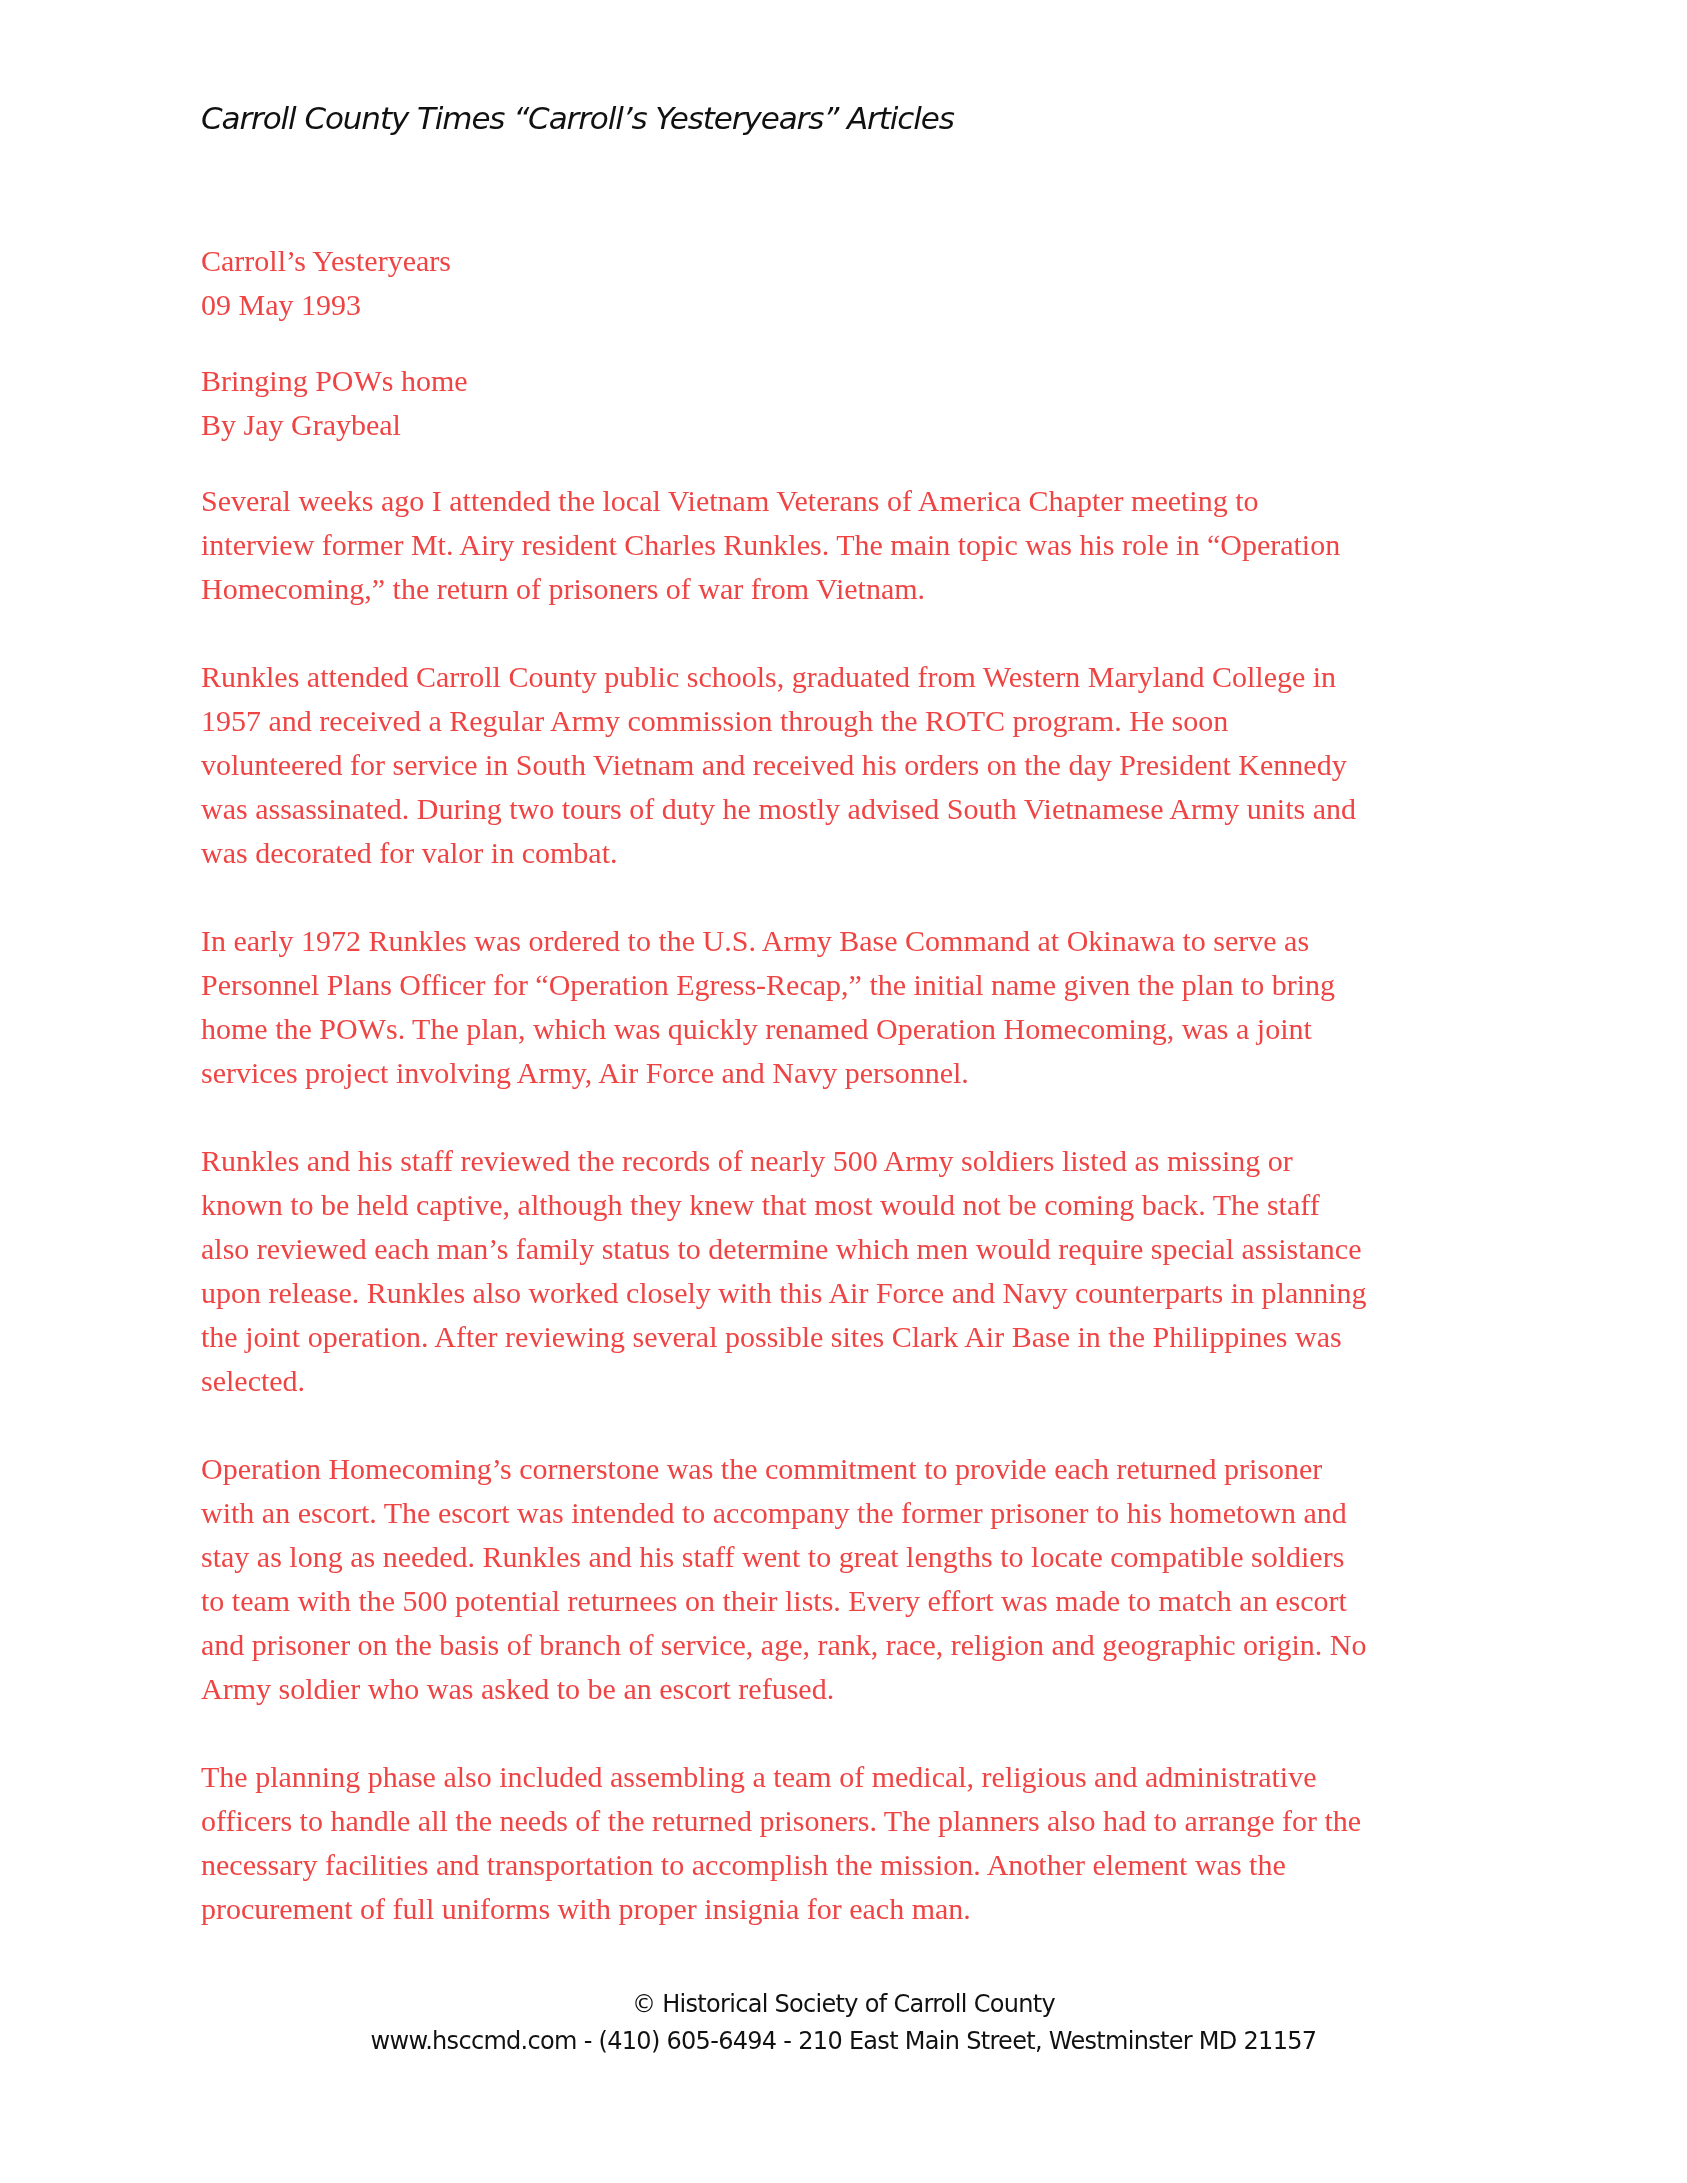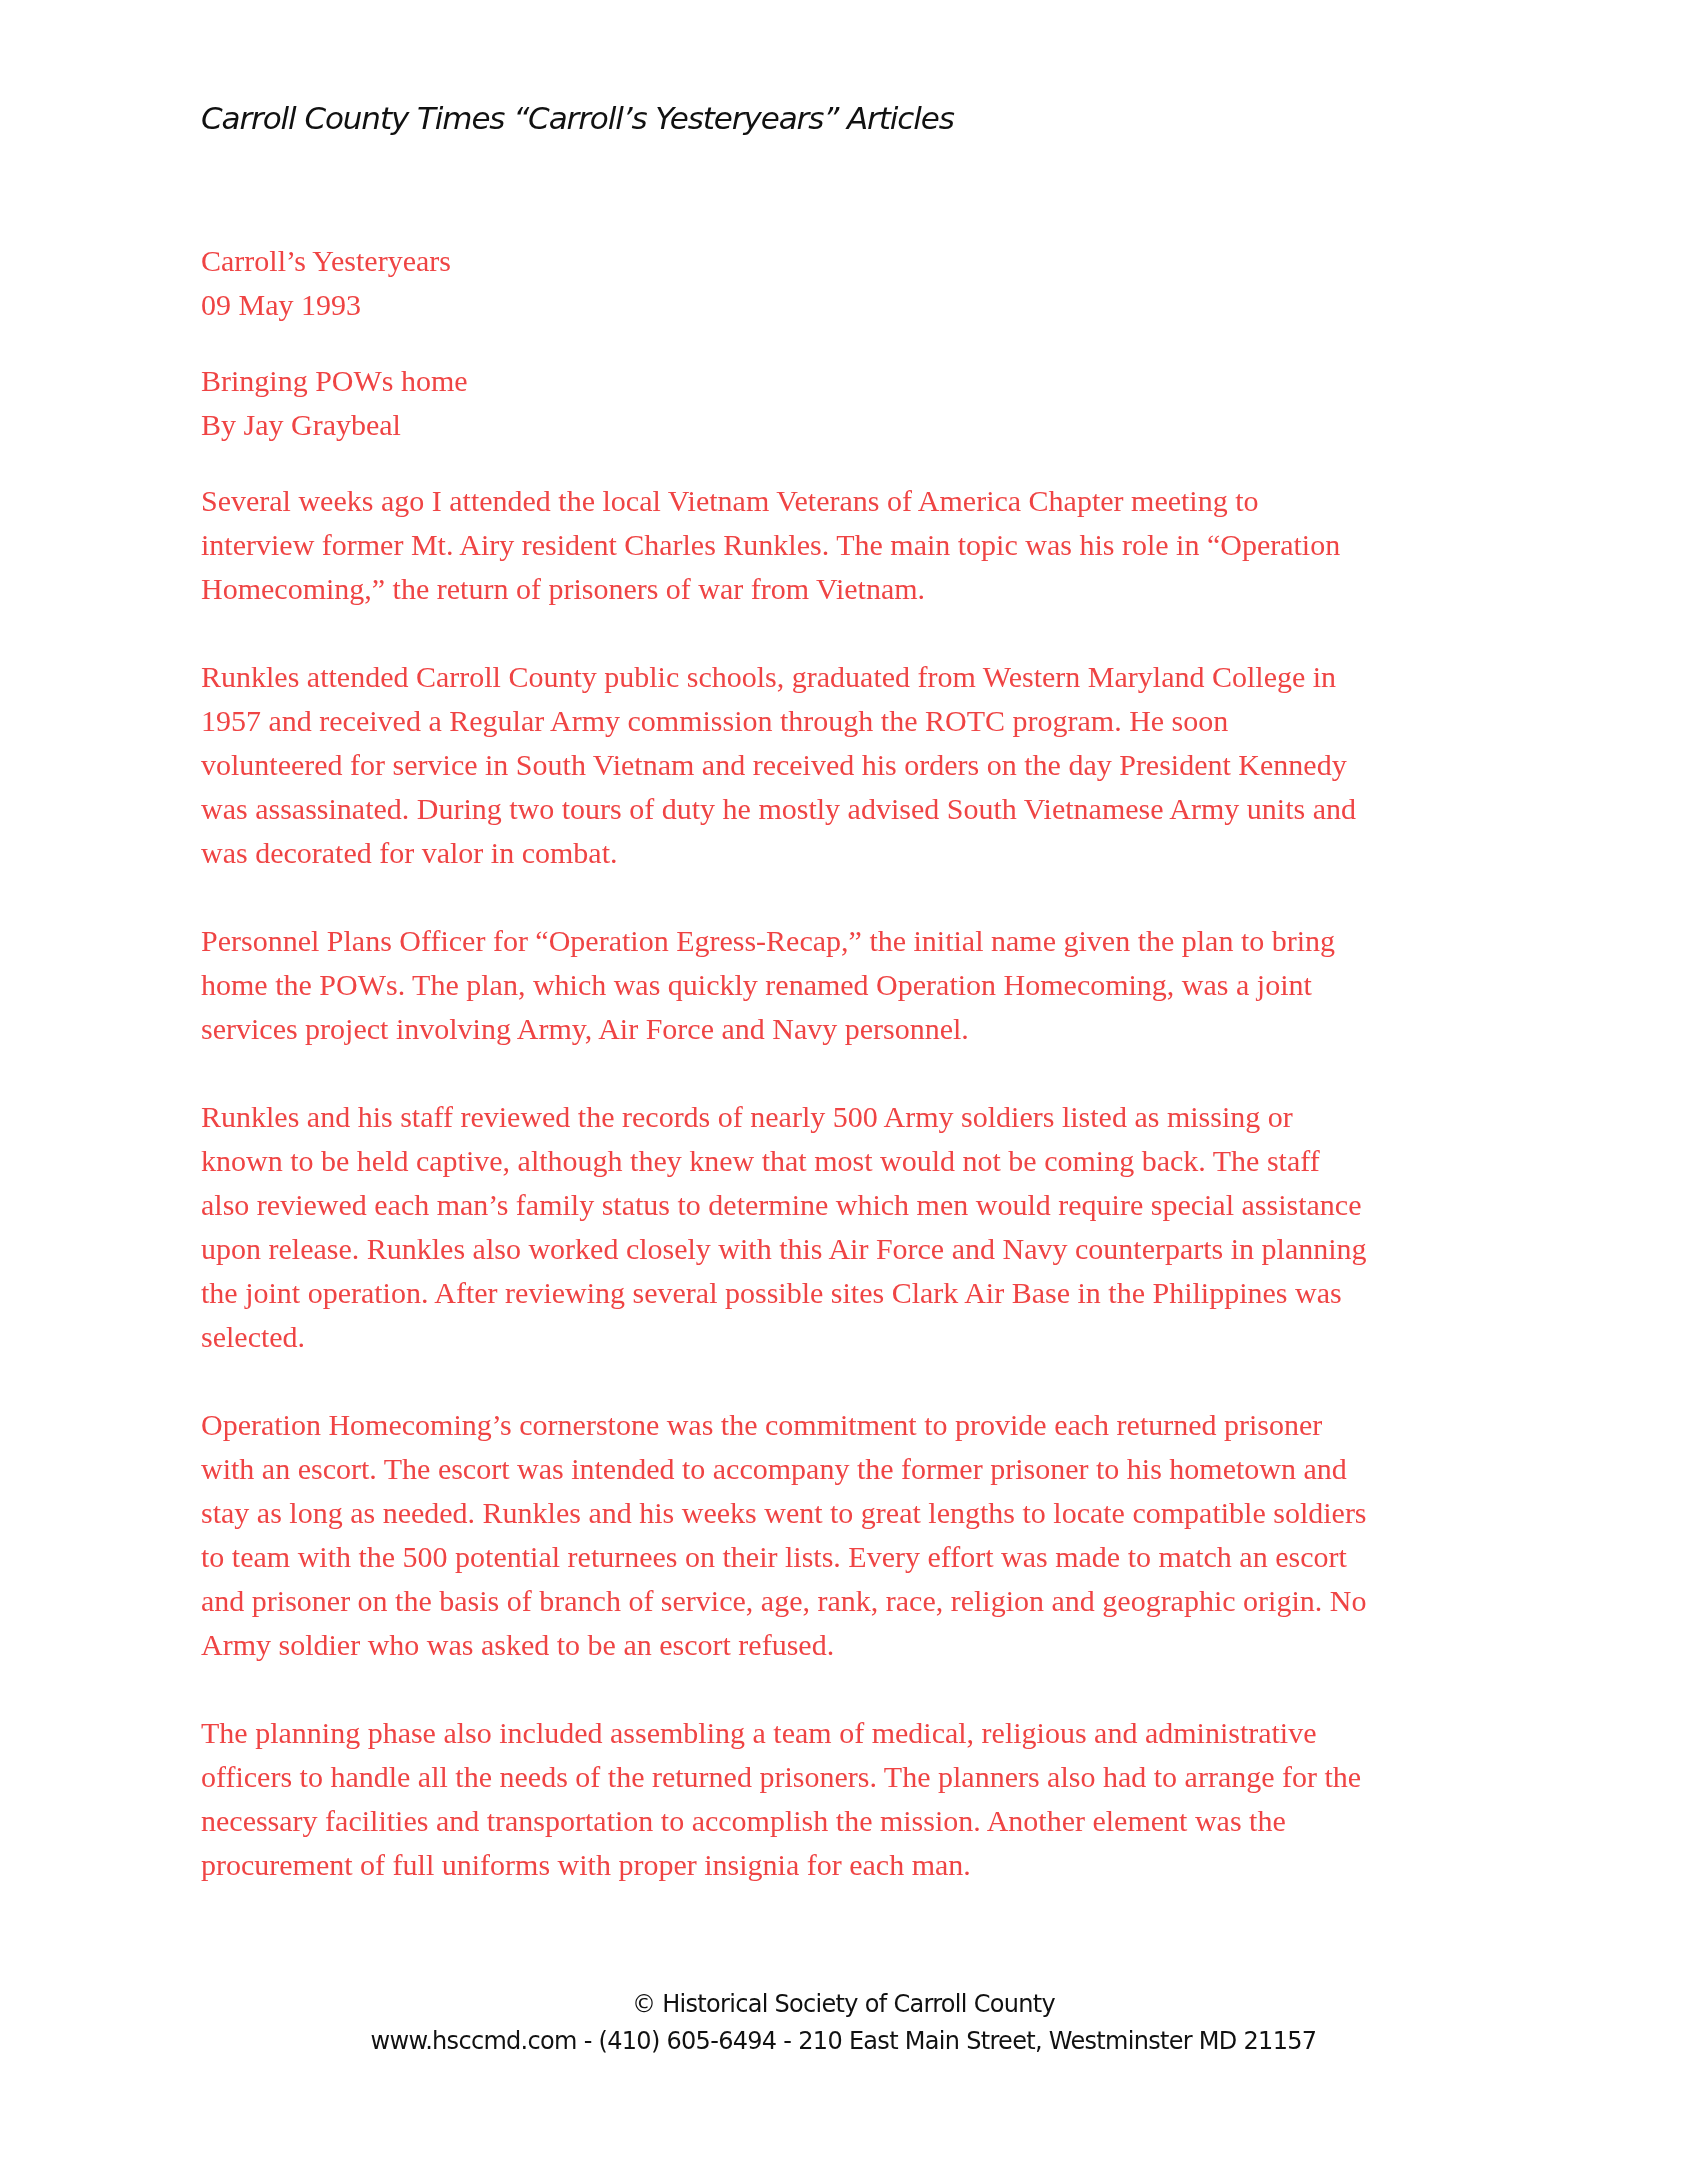--- a/index.html
+++ b/index.html
@@ -47,36 +47,37 @@
         <span class="line">Homecoming,” the return of prisoners of war from Vietnam.</span>
       </p>
       <p class="para">
         <span class="line">Runkles attended Carroll County public schools, graduated from Western Maryland College in</span>
         <span class="line">1957 and received a Regular Army commission through the ROTC program. He soon</span>
         <span class="line">volunteered for service in South Vietnam and received his orders on the day President Kennedy</span>
         <span class="line">was assassinated. During two tours of duty he mostly advised South Vietnamese Army units and</span>
         <span class="line">was decorated for valor in combat.</span>
       </p>
       <p class="para">
+        <span class="line">In early 1972 Runkles was ordered to the U.S. Army Base Command at Okinawa to serve as</span>
         <span class="line">Personnel Plans Officer for “Operation Egress-Recap,” the initial name given the plan to bring</span>
         <span class="line">home the POWs. The plan, which was quickly renamed Operation Homecoming, was a joint</span>
         <span class="line">services project involving Army, Air Force and Navy personnel.</span>
       </p>
       <p class="para">
         <span class="line">Runkles and his staff reviewed the records of nearly 500 Army soldiers listed as missing or</span>
         <span class="line">known to be held captive, although they knew that most would not be coming back. The staff</span>
         <span class="line">also reviewed each man’s family status to determine which men would require special assistance</span>
         <span class="line">upon release. Runkles also worked closely with this Air Force and Navy counterparts in planning</span>
         <span class="line">the joint operation. After reviewing several possible sites Clark Air Base in the Philippines was</span>
         <span class="line">selected.</span>
       </p>
       <p class="para">
         <span class="line">Operation Homecoming’s cornerstone was the commitment to provide each returned prisoner</span>
         <span class="line">with an escort. The escort was intended to accompany the former prisoner to his hometown and</span>
-        <span class="line">stay as long as needed. Runkles and his weeks went to great lengths to locate compatible soldiers</span>
+        <span class="line">stay as long as needed. Runkles and his staff went to great lengths to locate compatible soldiers</span>
         <span class="line">to team with the 500 potential returnees on their lists. Every effort was made to match an escort</span>
         <span class="line">and prisoner on the basis of branch of service, age, rank, race, religion and geographic origin. No</span>
         <span class="line">Army soldier who was asked to be an escort refused.</span>
       </p>
       <p class="para">
         <span class="line">The planning phase also included assembling a team of medical, religious and administrative</span>
         <span class="line">officers to handle all the needs of the returned prisoners. The planners also had to arrange for the</span>
         <span class="line">necessary facilities and transportation to accomplish the mission. Another element was the</span>
         <span class="line">procurement of full uniforms with proper insignia for each man.</span>
       </p>

